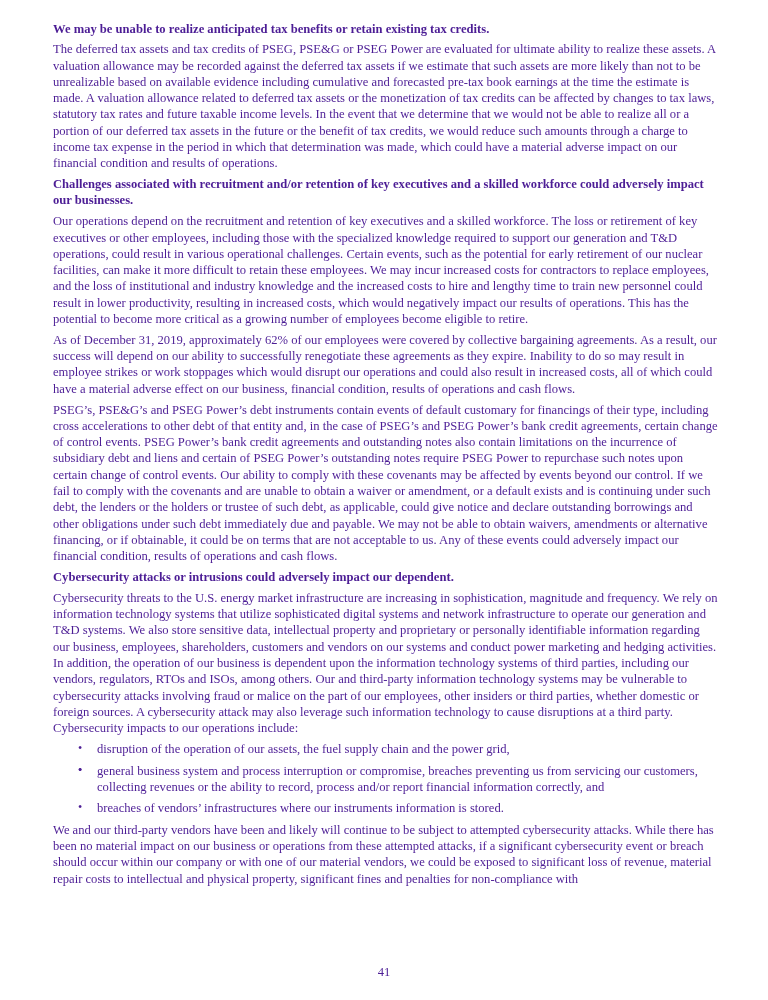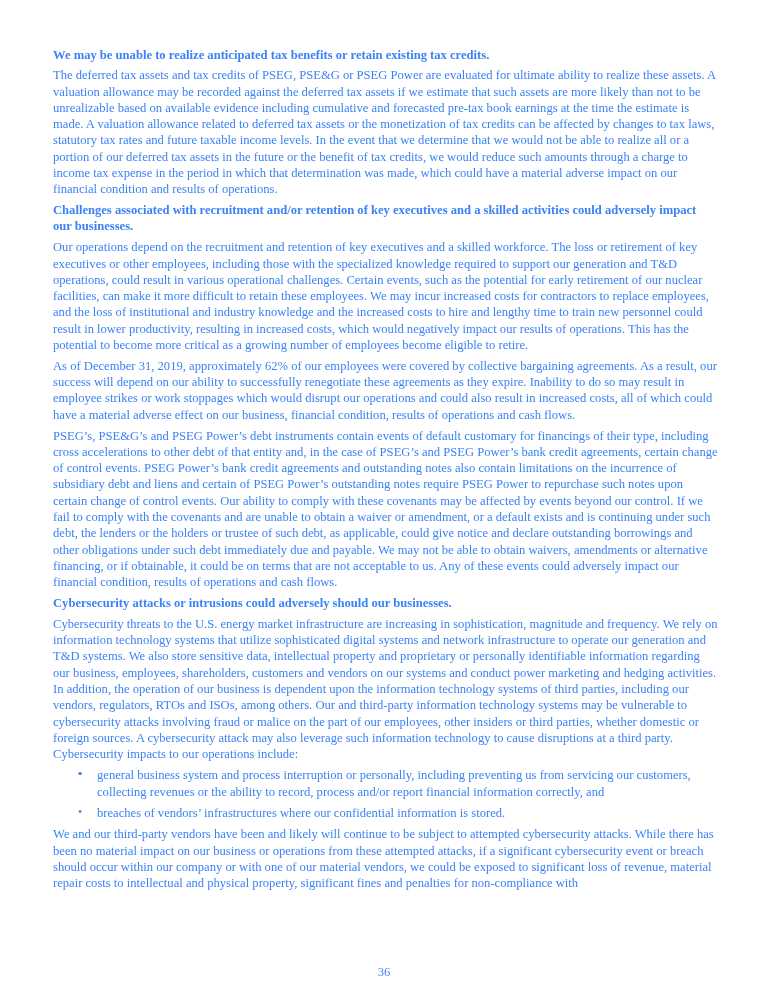--- a/index.html
+++ b/index.html
@@ -6,22 +6,22 @@
   html, body { background: #ffffff; }
   .page {
     position: relative;
     width: 768px;
     height: 1000px;
     margin: 0 auto;
     background: #ffffff;
     font-family: "Liberation Serif", "DejaVu Serif", serif;
     font-size: 12.6px;
     line-height: 16.3px;
-    color: #3b82f6;
-    padding: 42px 50px 0 53px;
+    color: #4c1d95;
+    padding: 16px 50px 0 53px;
     overflow: hidden;
     text-align: left;
   }
   .rf-heading {
     font-size: 12.6px;
     font-weight: bold;
     margin: 4.5px 0;
   }
   .rf-paragraph {
     margin: 4.5px 0;
@@ -50,43 +50,44 @@
   }
 </style>
 </head>
 <body>
 
 <div class="page">
 
   <div class="rf-heading">We may be unable to realize anticipated tax benefits or retain existing tax credits.</div>
   <div class="rf-paragraph">The deferred tax assets and tax credits of PSEG, PSE&amp;G or PSEG Power are evaluated for ultimate ability to realize these assets. A valuation allowance may be recorded against the deferred tax assets if we estimate that such assets are more likely than not to be unrealizable based on available evidence including cumulative and forecasted pre-tax book earnings at the time the estimate is made. A valuation allowance related to deferred tax assets or the monetization of tax credits can be affected by changes to tax laws, statutory tax rates and future taxable income levels. In the event that we determine that we would not be able to realize all or a portion of our deferred tax assets in the future or the benefit of tax credits, we would reduce such amounts through a charge to income tax expense in the period in which that determination was made, which could have a material adverse impact on our financial condition and results of operations.</div>
 
-  <div class="rf-heading">Challenges associated with recruitment and/or retention of key executives and a skilled activities could adversely impact our businesses.</div>
+  <div class="rf-heading">Challenges associated with recruitment and/or retention of key executives and a skilled workforce could adversely impact our businesses.</div>
   <div class="rf-paragraph">Our operations depend on the recruitment and retention of key executives and a skilled workforce. The loss or retirement of key executives or other employees, including those with the specialized knowledge required to support our generation and T&amp;D operations, could result in various operational challenges. Certain events, such as the potential for early retirement of our nuclear facilities, can make it more difficult to retain these employees. We may incur increased costs for contractors to replace employees, and the loss of institutional and industry knowledge and the increased costs to hire and lengthy time to train new personnel could result in lower productivity, resulting in increased costs, which would negatively impact our results of operations. This has the potential to become more critical as a growing number of employees become eligible to retire.</div>
   <div class="rf-paragraph">As of December 31, 2019, approximately 62% of our employees were covered by collective bargaining agreements. As a result, our success will depend on our ability to successfully renegotiate these agreements as they expire. Inability to do so may result in employee strikes or work stoppages which would disrupt our operations and could also result in increased costs, all of which could have a material adverse effect on our business, financial condition, results of operations and cash flows.</div>
 
   <div class="rf-paragraph">PSEG’s, PSE&amp;G’s and PSEG Power’s debt instruments contain events of default customary for financings of their type, including cross accelerations to other debt of that entity and, in the case of PSEG’s and PSEG Power’s bank credit agreements, certain change of control events. PSEG Power’s bank credit agreements and outstanding notes also contain limitations on the incurrence of subsidiary debt and liens and certain of PSEG Power’s outstanding notes require PSEG Power to repurchase such notes upon certain change of control events. Our ability to comply with these covenants may be affected by events beyond our control. If we fail to comply with the covenants and are unable to obtain a waiver or amendment, or a default exists and is continuing under such debt, the lenders or the holders or trustee of such debt, as applicable, could give notice and declare outstanding borrowings and other obligations under such debt immediately due and payable. We may not be able to obtain waivers, amendments or alternative financing, or if obtainable, it could be on terms that are not acceptable to us. Any of these events could adversely impact our financial condition, results of operations and cash flows.</div>
 
-  <div class="rf-heading">Cybersecurity attacks or intrusions could adversely should our businesses.</div>
+  <div class="rf-heading">Cybersecurity attacks or intrusions could adversely impact our dependent.</div>
   <div class="rf-paragraph">Cybersecurity threats to the U.S. energy market infrastructure are increasing in sophistication, magnitude and frequency. We rely on information technology systems that utilize sophisticated digital systems and network infrastructure to operate our generation and T&amp;D systems. We also store sensitive data, intellectual property and proprietary or personally identifiable information regarding our business, employees, shareholders, customers and vendors on our systems and conduct power marketing and hedging activities. In addition, the operation of our business is dependent upon the information technology systems of third parties, including our vendors, regulators, RTOs and ISOs, among others. Our and third-party information technology systems may be vulnerable to cybersecurity attacks involving fraud or malice on the part of our employees, other insiders or third parties, whether domestic or foreign sources. A cybersecurity attack may also leverage such information technology to cause disruptions at a third party. Cybersecurity impacts to our operations include:</div>
 
   <ul class="bullets">
     <li>
       <span class="bullet-marker">•</span>
+      <span>disruption of the operation of our assets, the fuel supply chain and the power grid,</span>
     </li>
     <li>
       <span class="bullet-marker">•</span>
     </li>
     <li>
       <span class="bullet-marker">•</span>
-      <span>general business system and process interruption or personally, including preventing us from servicing our customers, collecting revenues or the ability to record, process and/or report financial information correctly, and</span>
+      <span>general business system and process interruption or compromise, breaches preventing us from servicing our customers, collecting revenues or the ability to record, process and/or report financial information correctly, and</span>
     </li>
     <li>
       <span class="bullet-marker">•</span>
-      <span>breaches of vendors’ infrastructures where our confidential information is stored.</span>
+      <span>breaches of vendors’ infrastructures where our instruments information is stored.</span>
     </li>
   </ul>
 
   <div class="rf-paragraph">We and our third-party vendors have been and likely will continue to be subject to attempted cybersecurity attacks. While there has been no material impact on our business or operations from these attempted attacks, if a significant cybersecurity event or breach should occur within our company or with one of our material vendors, we could be exposed to significant loss of revenue, material repair costs to intellectual and physical property, significant fines and penalties for non-compliance with</div>
 
-  <div class="page-number">36</div>
+  <div class="page-number">41</div>
 
 </div>
 
 </body></html>

